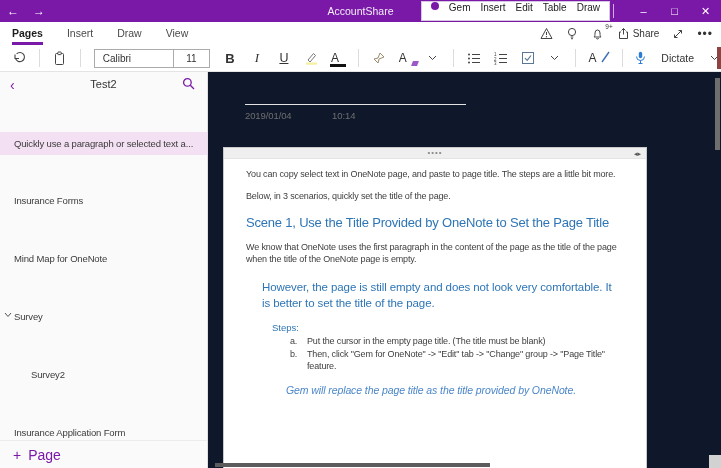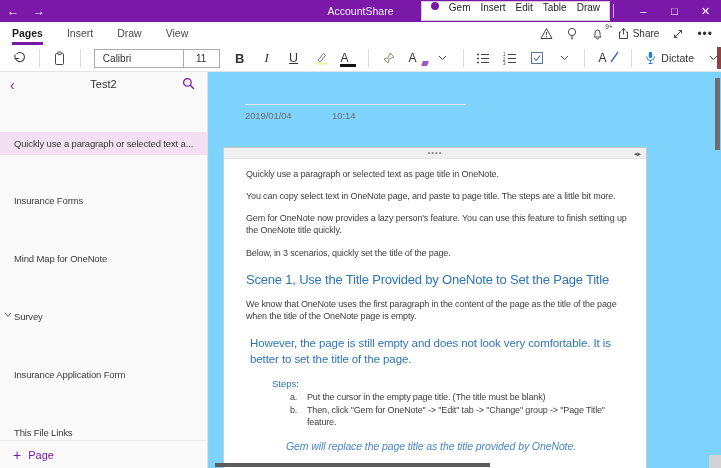--- a/index.html
+++ b/index.html
@@ -36,56 +36,56 @@
   .fontbox { display:flex; height:19px; border:1px solid #ababab; width:136px; }
   .fontbox .fname { flex:1; font-size:10px; color:#333; line-height:17px; padding-left:8px; }
   .fontbox .fdiv { width:1px; background:#ababab; }
   .fontbox .fsize { width:35px; font-size:10px; color:#333; line-height:17px; text-align:center; }
   .b-btn { font-weight:bold; font-size:13px; }
   .i-btn { font-style:italic; font-family:"Liberation Serif",serif; font-size:13px; }
   .u-btn { text-decoration:underline; font-size:12.5px; }
   .stack { position:relative; display:inline-block; font-size:12px; color:#333; }
   .stack .bar { position:absolute; left:-1px; right:-1px; bottom:-2px; height:3px; }
   .a-purple { position:absolute; right:-5px; bottom:-1px; width:6px; height:5px; background:#9b59c8; transform:skewX(-20deg); }
-  .dictate { display:flex; align-items:center; gap:5px;justify-content:center; }
+  .dictate { display:flex; align-items:center; gap:15px;justify-content:center; }
   .dictate .dlabel { font-size:10.5px; color:#333; }
   .red-bar { position:absolute; right:0; top:47px; width:4px; height:22px; background:#8e4340; }
 
   
   .bodyarea { position:absolute; top:72px; left:0; right:0; bottom:0; display:flex; }
 
   
   .sidebar { position:relative; width:208px; background:#fbfafa; border-right:1px solid #e2e0df; }
   .sb-header { position:relative; height:27px; }
   .sb-back { position:absolute; left:10px; top:4px; color:#7a18a8; font-size:14px; line-height:18px; }
   .sb-title { position:absolute; left:0; right:0; top:6px; text-align:center; font-size:11px; color:#333; }
   .sb-search { position:absolute; right:12px; top:5px; }
   .sb-item { height:25px; line-height:25px; padding-left:14px; font-size:9.5px; letter-spacing:-0.15px; color:#3b3b3b;
     white-space:nowrap; overflow:hidden; position:relative;margin-top:33px; }
   .sb-item.selected { height:23px; line-height:23px; background:#f3e0f2; }
   .sb-item.child { padding-left:31px; }
   .sb-item .expander { position:absolute; left:4px; top:8px; }
   .sb-footer { position:absolute; left:0; right:0; bottom:0; height:28px; border-top:1px solid #ececec; display:flex; align-items:center; padding-left:13px; gap:7px; color:#7a18a8; background:#fbfafa; }
   .sb-footer .plus { font-size:14px; font-weight:400; line-height:14px; }
-  .sb-footer .plabel { font-size:11px;text-align:right; }
-
-  
-  .canvas { position:relative; flex:1; background:#7dd3fc; overflow:hidden; }
+  .sb-footer .plabel { font-size:14px;text-align:right; }
+
+  
+  .canvas { position:relative; flex:1; background:#0f172a; overflow:hidden; }
   .title-underline { position:absolute; left:37px; top:32px; width:221px; border-bottom:1px solid #e3e3e3; }
   .daterow { position:absolute; left:37px; top:38px; font-size:9.5px; color:#6f6f6f; letter-spacing:-0.1px; }
   .daterow .time { margin-left:38px; }
 
   .outline-box { position:absolute; left:15px; top:75px; width:424px; bottom:-1px; border:1px solid #c9c9c9; border-bottom:none; background:#fff; overflow:hidden; }
   .ob-header { position:relative; height:11px; background:#f0eff0; border-bottom:1px solid #e5e4e5; }
   .ob-grip { position:absolute; left:0; right:0; top:-1px; text-align:center; font-size:8px; letter-spacing:1px; color:#8a8a8a; line-height:11px; }
   .ob-resize { position:absolute; right:5px; top:0; font-size:7px; color:#555; line-height:11px; }
   .ob-content { padding:9px 14px 0 22px; }
   .ob-content p.bodytext { font-size:9px; letter-spacing:-0.15px; color:#3e3e3e; line-height:1.35; margin:0 0 10px; }
   .ob-content h2.scene { font-size:13px; letter-spacing:-0.2px; color:#2e75b6; font-weight:normal; margin:13px 0 11px; }
-  .ob-content p.bluebig { font-size:11.5px; letter-spacing:-0.1px; color:#2e75b6; line-height:1.4; margin:13px 4px 11px; }
+  .ob-content p.bluebig { font-size:11.5px; letter-spacing:-0.1px; color:#2e75b6; line-height:1.4; margin:13px 16px 11px; }
   .steps-label { font-size:9.5px; color:#2e75b6; margin:0 0 3px 26px; }
   .steplist { margin-left:44px; }
   .steprow { display:flex; font-size:9px; letter-spacing:-0.15px; color:#3e3e3e; line-height:1.33; margin-bottom:1px; }
   .steprow .marker { width:17px; flex:none; }
   .gem-note { font-size:10.5px; font-style:italic; color:#4a86c8; letter-spacing:-0.1px; margin:11px 0 0 40px; font-weight:500; }
 
   
   .vscroll-thumb { position:absolute; right:1px; top:6px; width:5px; height:72px; background:#6e6e6e; }
   .hscroll-thumb { position:absolute; left:7px; bottom:1px; width:275px; height:4px; background:#5c5c5c; }
   .scroll-corner { position:absolute; right:0; bottom:0; width:12px; height:13px; background:#d2d2d2; }
@@ -288,20 +288,21 @@
       <div class="sb-item">Insurance Forms</div>
       <div class="sb-item">Mind Map for OneNote</div>
       <div class="sb-item">
         <span class="expander">
           <svg width="8" height="6" viewBox="0 0 8 6">
               <polyline points="1,1 4,4.5 7,1" fill="none" stroke="#555" stroke-width="1"></polyline>
             </svg>
         </span>
         <span>Survey</span>
       </div>
+      <div class="sb-item child">Survey2</div>
       <div class="sb-item">Insurance Application Form</div>
       <div class="sb-item">This File Links</div>
       <div class="sb-item">Application</div>
       <div class="sb-item">TOC Section Pages</div>
 
       <div class="sb-footer">
         <span class="plus">+</span>
         <span class="plabel">Page</span>
       </div>
     </div>
@@ -312,23 +313,21 @@
         <span>2019/01/04</span>
         <span class="time">10:14</span>
       </div>
 
       <div class="outline-box">
         <div class="ob-header">
           <span class="ob-grip">••••</span>
           <span class="ob-resize">◂▸</span>
         </div>
         <div class="ob-content">
-          <p class="bodytext">Quickly use a paragraph or selected text as page title in OneNote.</p>
           <p class="bodytext">You can copy select text in OneNote page, and paste to page title. The steps are a little bit more.</p>
-          <p class="bodytext">Gem for OneNote now provides a lazy person's feature. You can use this feature to finish setting up the OneNote title quickly.</p>
           <p class="bodytext">Below, in 3 scenarios, quickly set the title of the page.</p>
           <h2 class="scene">Scene 1, Use the Title Provided by OneNote to Set the Page Title</h2>
           <p class="bodytext">We know that OneNote uses the first paragraph in the content of the page as the title of the page when the title of the OneNote page is empty.</p>
           <p class="bluebig">However, the page is still empty and does not look very comfortable. It is better to set the title of the page.</p>
           <div class="steps-label">Steps:</div>
           <div class="steplist">
             <div class="steprow">
               <span class="marker">a.</span>
               <span>Put the cursor in the empty page title. (The title must be blank)</span>
             </div>

